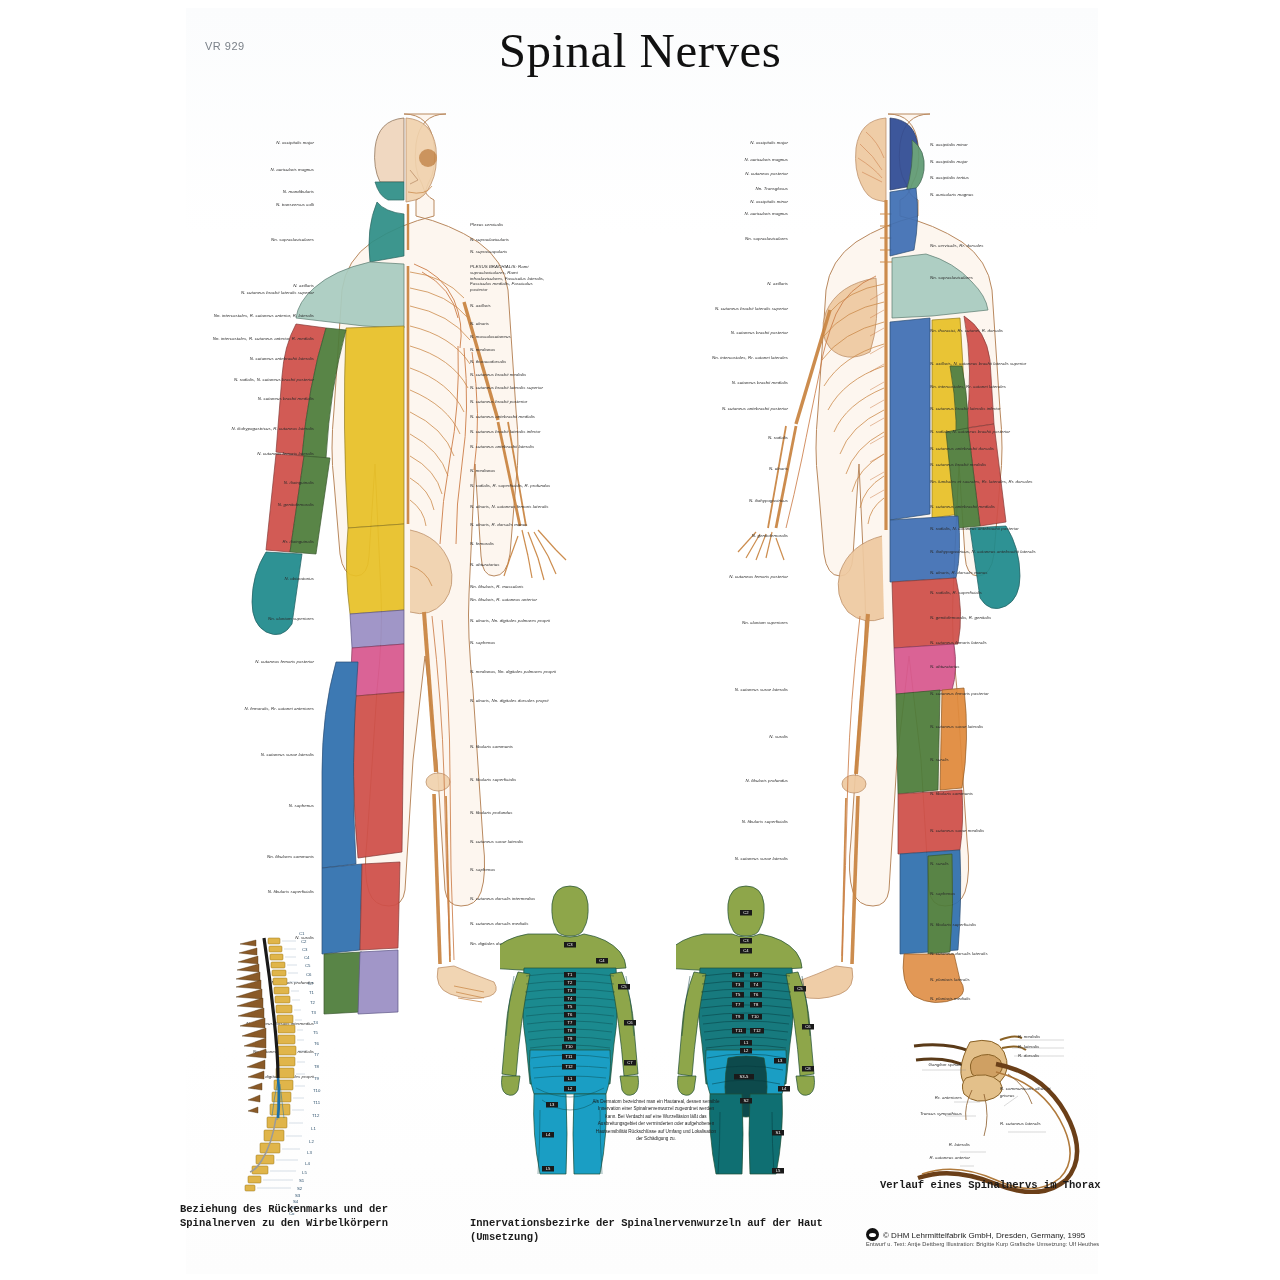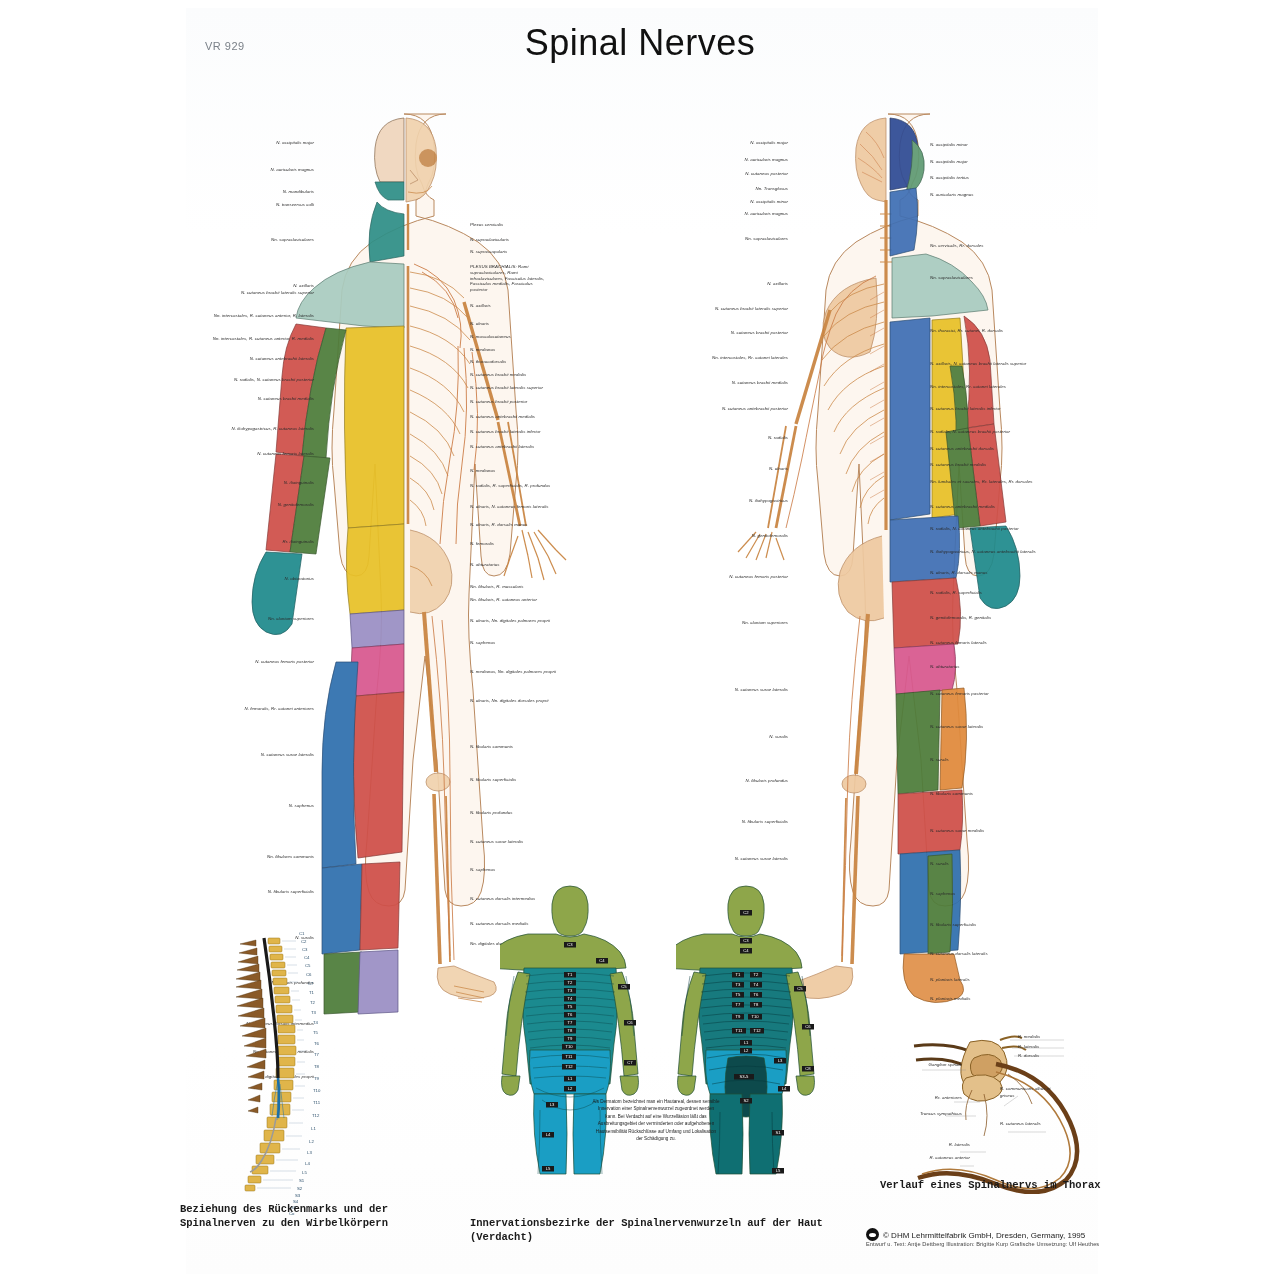--- a/index.html
+++ b/index.html
@@ -3,21 +3,21 @@
 <meta charset="utf-8">
 <style>
   html,body{margin:0;padding:0;background:#ffffff;}
   body{width:1280px;height:1280px;overflow:hidden;font-family:"Liberation Sans",sans-serif;}
   #poster{position:relative;width:1280px;height:1280px;background:#ffffff;}
   
   .paper{position:absolute;left:186px;top:8px;width:912px;height:1266px;
          background:linear-gradient(180deg,#fbfcfd 0%,#ffffff 18%,#ffffff 82%,#fdfdfd 100%);}
   .catcode{position:absolute;left:205px;top:40px;font-size:11px;color:#7a8088;letter-spacing:.5px;}
   .title{position:absolute;left:0;top:22px;width:1280px;text-align:center;
-         font-family:Liberation Sans, sans-serif;font-size:36px;color:#111;letter-spacing:.5px;}
+         font-family:Liberation Serif, serif;font-size:49px;color:#111;letter-spacing:.5px;}
   .caption{position:absolute;text-align:left;font-size:10.5px;font-weight:bold;color:#1a1a1a;line-height:1.35;font-family:Liberation Mono, monospace;}
   .copy{position:absolute;font-size:8px;color:#222;line-height:1.4;}
   .copy .credits{font-size:5.6px;color:#444;letter-spacing:.1px;}
   .eye{display:inline-block;width:13px;height:13px;border-radius:50%;background:#111;
        vertical-align:-3px;margin-right:4px;position:relative;}
   .eye::after{content:"";position:absolute;left:3px;top:4.5px;width:7px;height:4px;border-radius:50%;background:#fff;}
   
   .lblcol{position:absolute;font-size:4.4px;line-height:1.52;color:#2b2b2b;font-style:italic;letter-spacing:.05px;}
   .lblcol .l{white-space:nowrap;position:relative;}
   .lblcol.r{text-align:left;}
@@ -734,21 +734,21 @@
       <rect x="126" y="144" width="12" height="5.5" fill="#1a1a1a"></rect>
         <text x="132" y="148.2">C6</text>
       <rect x="126" y="186" width="12" height="5.5" fill="#1a1a1a"></rect>
         <text x="132" y="190.2">C8</text>
     </g>
   </svg>
 
   <div class="fignote" style="left:592px;top:1098px;">Als Dermatom bezeichnet man ein Hautareal, dessen sensible Innervation einer Spinalnervenwurzel zugeordnet werden kann. Bei Verdacht auf eine Wurzelläsion läßt das Ausbreitungsgebiet der verminderten oder aufgehobenen Hautsensibilität Rückschlüsse auf Umfang und Lokalisation der Schädigung zu.</div>
 
   <div class="caption" style="left:470px;top:1216px;width:360px;">Innervationsbezirke der Spinalnervenwurzeln auf der Haut</div>
-  <div class="caption" style="left:470px;top:1230px;width:360px;">(Verdacht)</div>
+  <div class="caption" style="left:470px;top:1230px;width:360px;">(Umsetzung)</div>
 
   <svg style="position:absolute;left:900px;top:1024px;" width="200" height="170" viewBox="0 0 200 170">
     <g fill="none" stroke="#7a4a1e" stroke-width="1">
 
       <path d="M14 22 q34 -4 58 6" stroke="#5a3a18" stroke-width="3"></path>
       <path d="M16 36 q32 -4 54 8" stroke="#5a3a18" stroke-width="3"></path>
 
       <path d="M70 18 q26 -6 34 10 q8 18 -4 30 q-16 14 -34 4 q-12 -14 4 -44 z" fill="#e3c08a" stroke="#8a6226"></path>
       <path d="M74 34 q16 -8 26 2 q6 10 -4 16 q-14 8 -24 -2 q-4 -10 2 -16 z" fill="#cfa063" stroke="#8a6226"></path>
       <path d="M66 54 q22 -8 34 4 q6 10 -6 16 q-18 8 -30 -4 q-4 -10 2 -16 z" fill="#e3c08a" stroke="#8a6226"></path>

